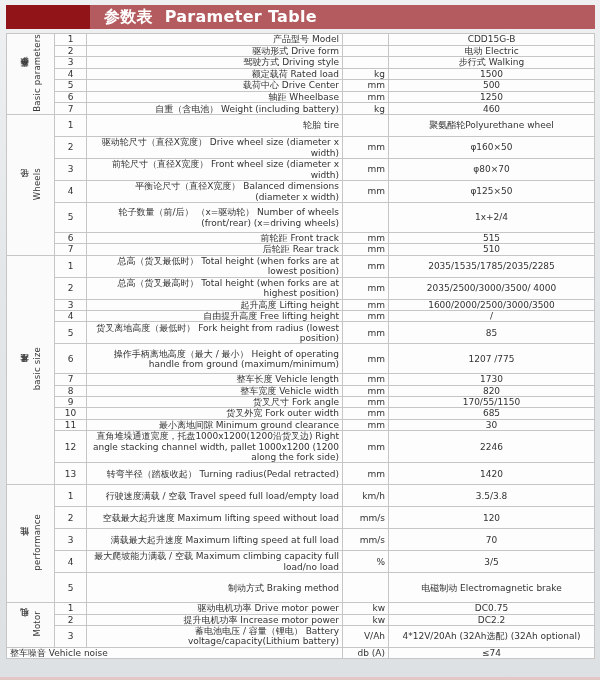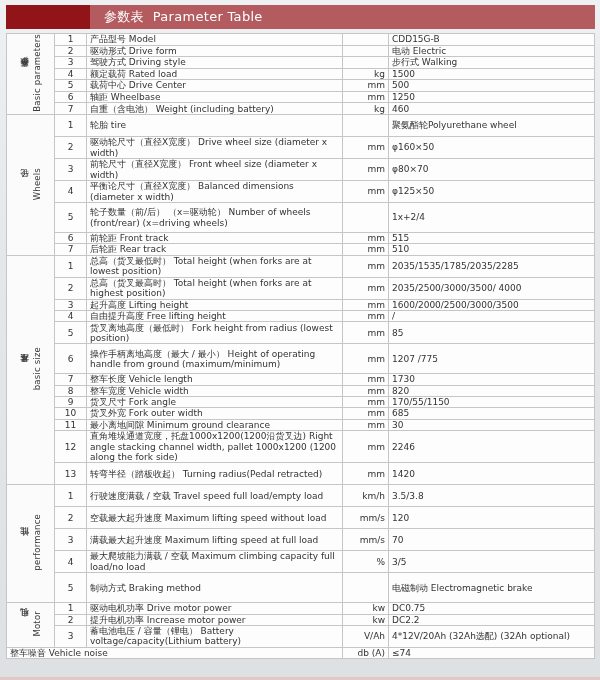--- a/index.html
+++ b/index.html
@@ -11,35 +11,35 @@
     --bottom-strip:#e3c6c6;
   }
   html,body{margin:0;padding:0;width:600px;height:680px;overflow:hidden;
     font-family:"DejaVu Sans","Liberation Sans",sans-serif;}
   body{background:linear-gradient(180deg,#eef0f1 0%,#e4e7e9 40%,#dde1e4 100%);}
   .page{position:relative;width:600px;height:680px;}
 
   .hdr{position:absolute;top:5px;left:6px;right:5px;height:24px;
     background:var(--header-red);display:flex;align-items:center;}
   .hdr-block{width:84px;height:24px;background:var(--header-dark-red);flex:0 0 auto;}
-  .hdr-title{color:var(--title-text);font-weight:normal;font-size:13px;
+  .hdr-title{color:var(--title-text);font-weight:bold;font-size:16px;
     padding-left:14px;white-space:pre;letter-spacing:.3px;}
 
   .tbl-wrap{position:absolute;top:33px;left:6px;right:5px;}
   table{width:100%;border-collapse:collapse;table-layout:fixed;background:#fdfdfd;
     font-size:9px;color:var(--text);}
   td{border:1px solid var(--table-border);padding:0 3px;vertical-align:middle;
     line-height:1.15;overflow:hidden;}
   td.sec{text-align:center;background:#fbfbfb;}
   .rot{display:inline-block;writing-mode:vertical-rl;transform:rotate(180deg);
     white-space:pre-line;font-size:8.5px;line-height:1.5;color:#3a3a3a;letter-spacing:.2px;}
   td.num{text-align:center;width:32px;}
-  td.name{text-align:left;}
+  td.name{text-align:right;}
   td.unit{text-align:right;}
-  td.val{text-align:left;}
+  td.val{text-align:center;}
   td.noise-name{text-align:left;}
   tr.rh1{height:11px;}
   tr.rh2{height:22px;}
   tr.rh3{height:30px;}
   .bottom-strip{position:absolute;left:0;right:0;bottom:0;height:3px;
     background:var(--bottom-strip);}
 </style>
 </head>
 <body>
 

